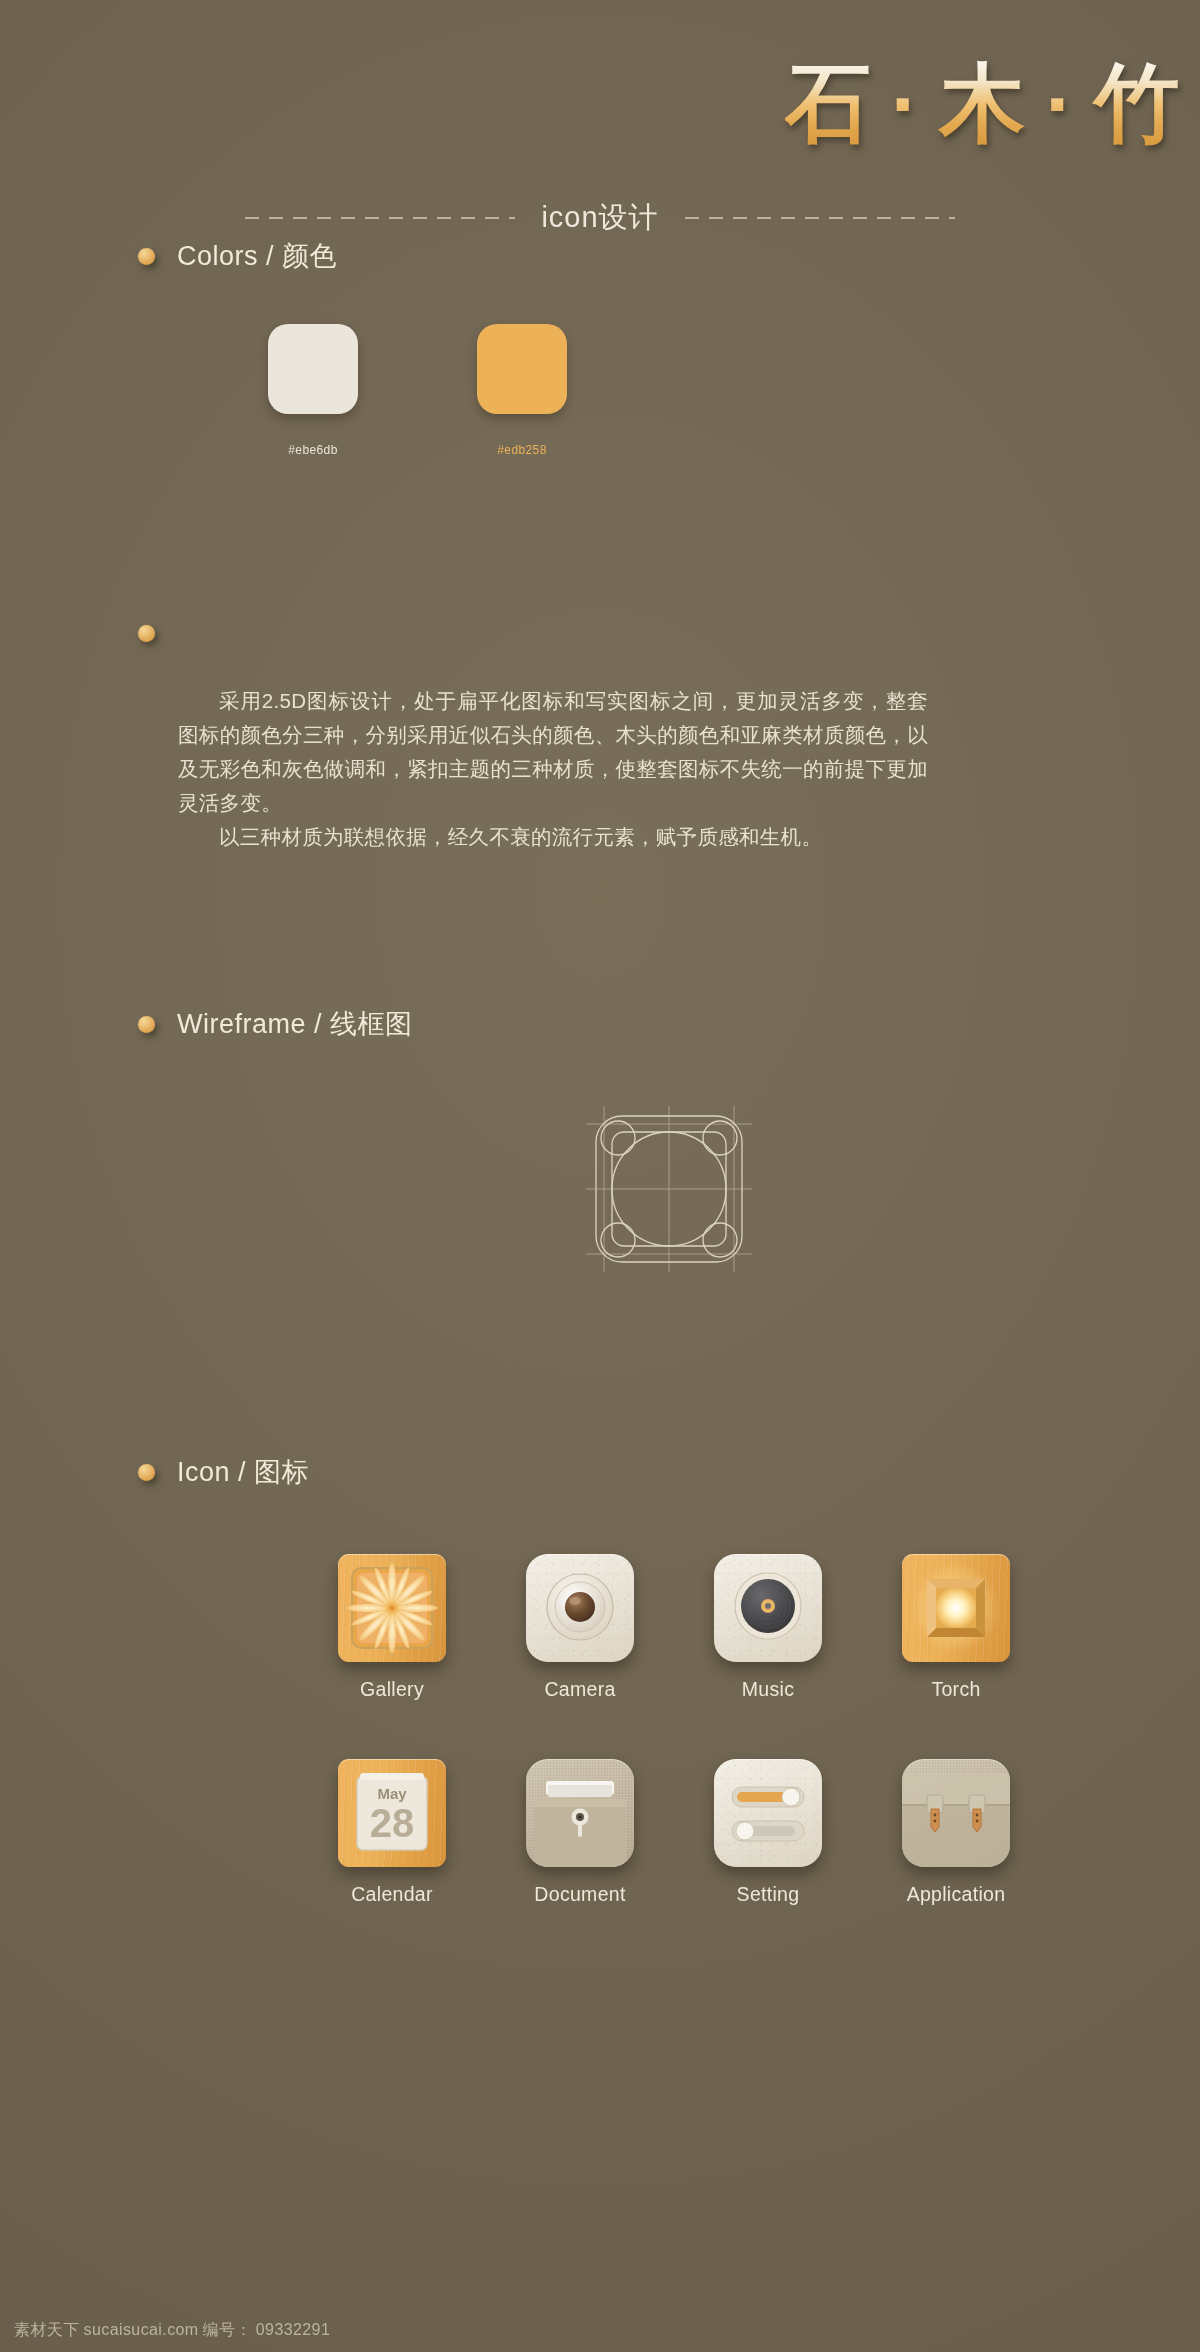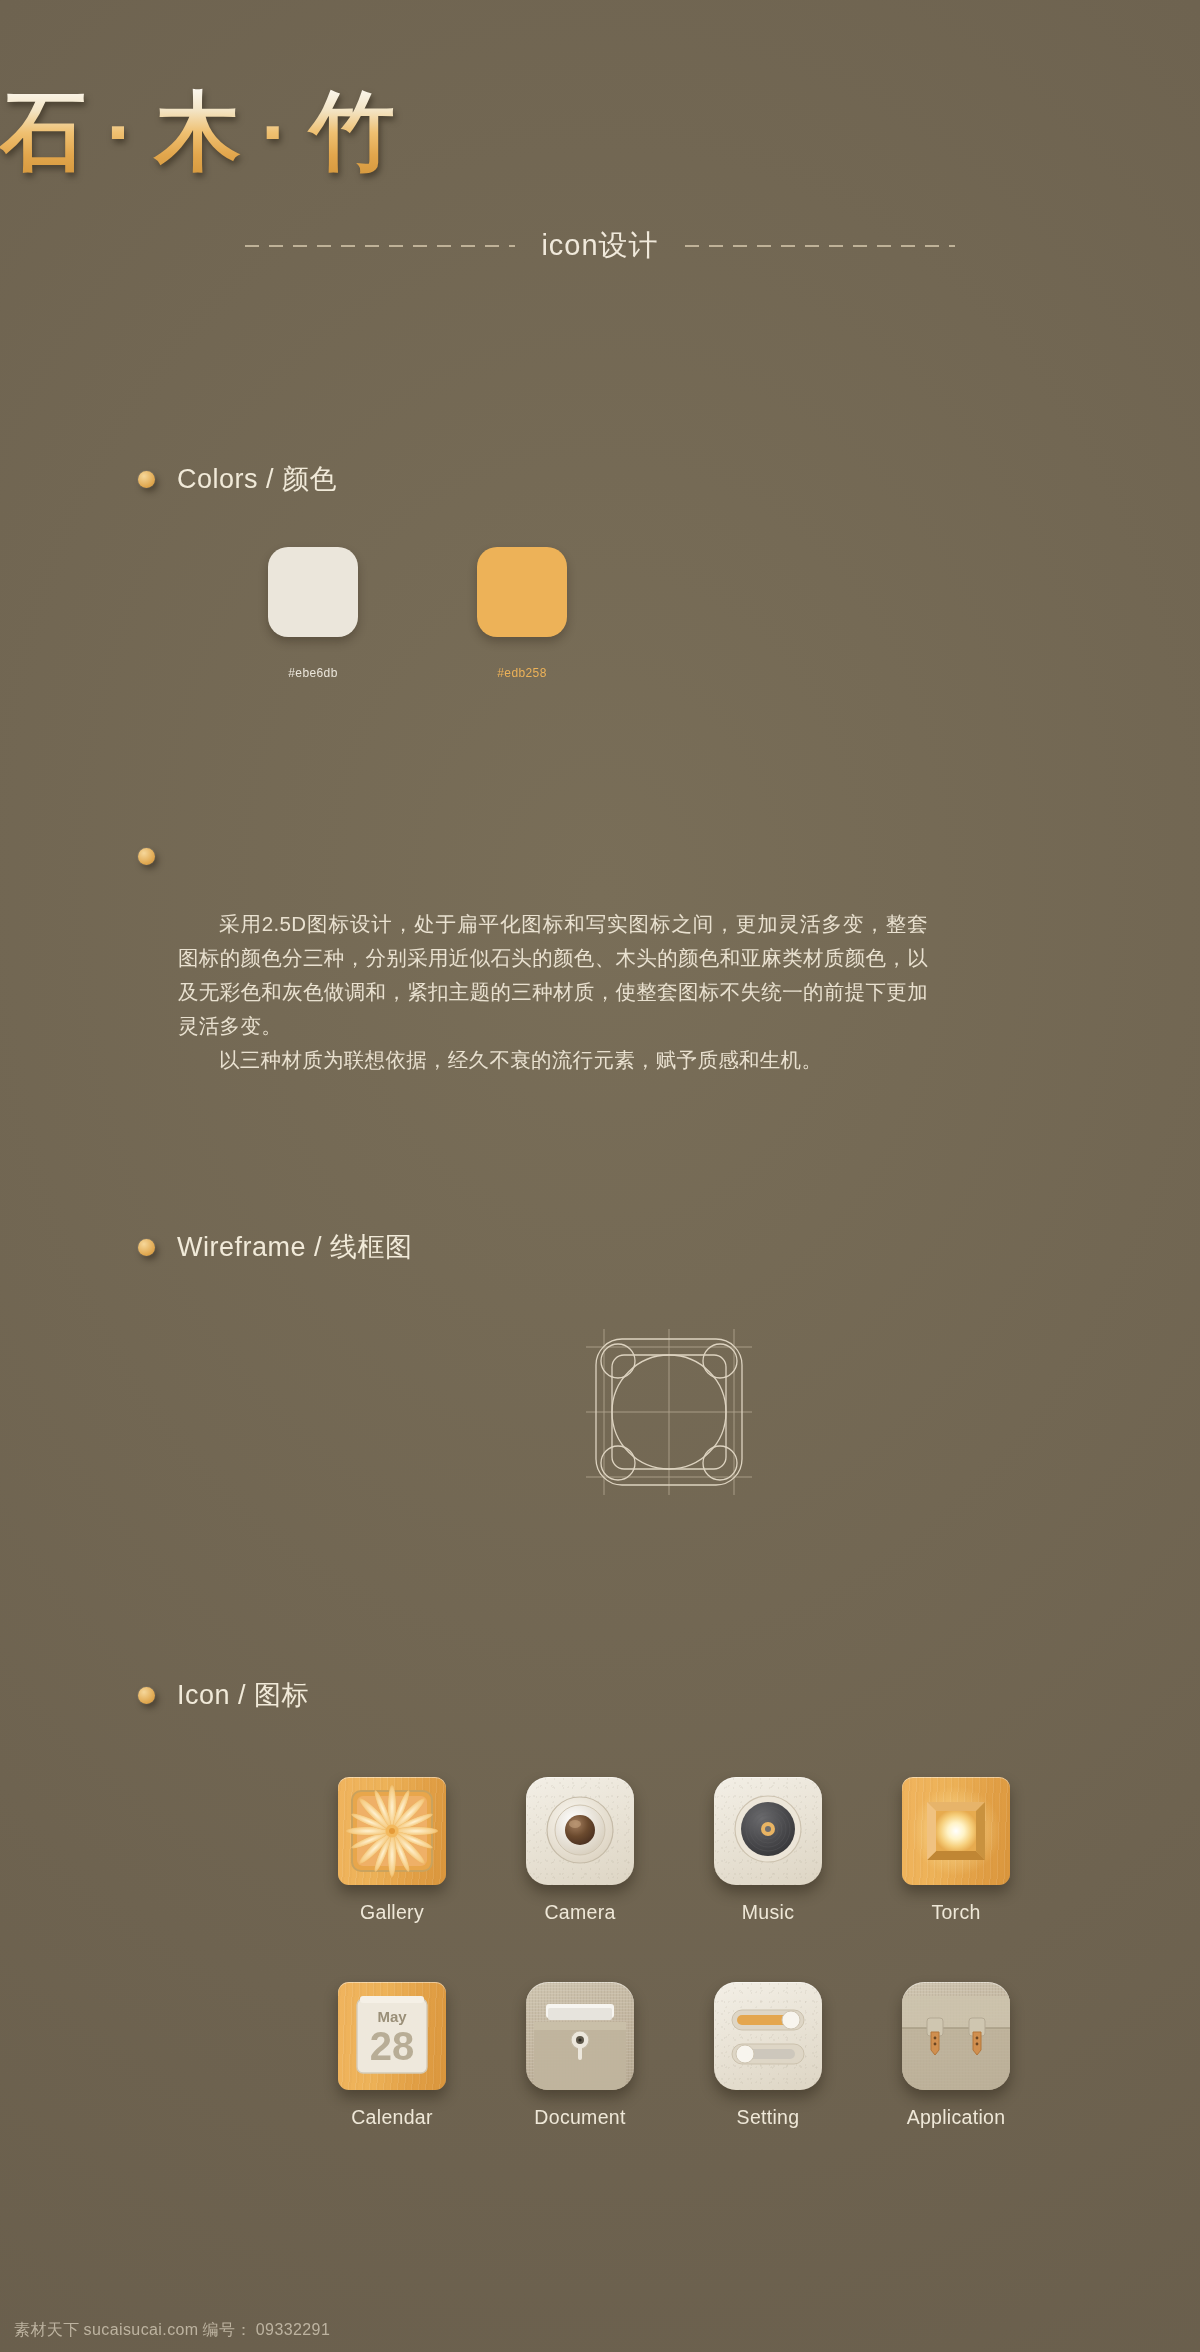--- a/index.html
+++ b/index.html
@@ -6,21 +6,21 @@
   html,body{ background:#6e6350; }
   body{
     width:1200px; height:2352px; position:relative; overflow:hidden;
     font-family:"Liberation Sans","DejaVu Sans",sans-serif;
     background:
       radial-gradient(ellipse 140% 90% at 50% 38%, #796e58 0%, #6e6350 55%, #665b49 100%);
     color:#e8e1d2;
   }
 
   
-  .hero{ padding-top:88px; text-align:left; }
+  .hero{ padding-top:60px; text-align:right; }
   .hero-title{
     font-size:86px; letter-spacing:20px; font-weight:700;
     line-height:1;
     background:linear-gradient(180deg,#fbf7ef 0%,#f3e4c4 26%,#efc071 52%,#e2a64c 78%,#d79a3f 100%);
     -webkit-background-clip:text; background-clip:text;
     -webkit-text-fill-color:transparent; color:transparent;
     filter:drop-shadow(2px 4px 3px rgba(40,32,20,.55));
     display:inline-block;
   }
 
@@ -40,21 +40,21 @@
   .sec-head{ display:flex; align-items:center; gap:22px; }
   .bullet{
     width:17px; height:17px; border-radius:50%;
     background:radial-gradient(circle at 35% 30%,#f6d79a,#e0a850 65%,#c98c35);
     box-shadow:3px 4px 6px rgba(40,32,20,.5), 0 0 0 1px rgba(255,255,255,.08);
     flex:0 0 auto;
   }
   .sec-title{ font-size:27px; color:#f1ead9; letter-spacing:.5px; font-weight:400; }
 
   
-  #colors{ margin-top:195px; }
+  #colors{ }
   .swatch-row{
     margin-top:50px; display:flex; gap:119px; padding-left:130px;
   }
   .swatch-cell{ width:90px; text-align:center; }
   .swatch{
     width:90px; height:90px; border-radius:20px;
     box-shadow:0 5px 10px rgba(35,28,17,.3);
   }
   .swatch-label{ margin-top:29px; font-size:12px; letter-spacing:.4px; }
 

